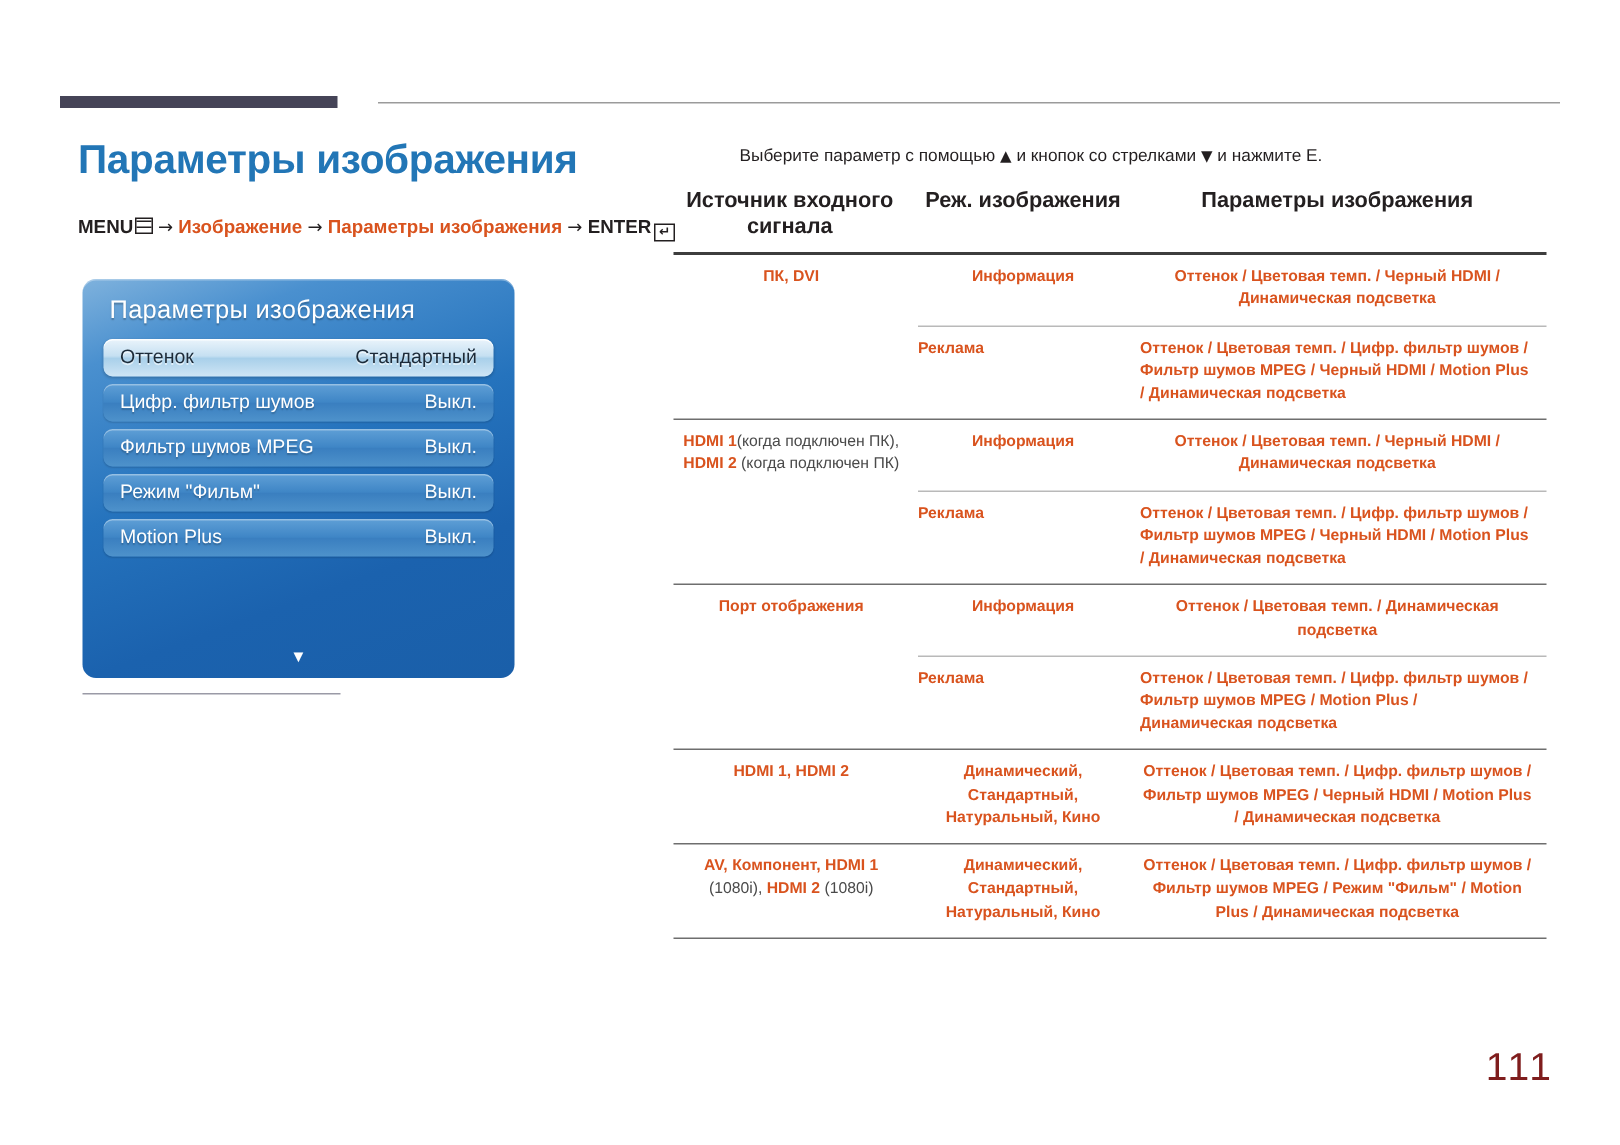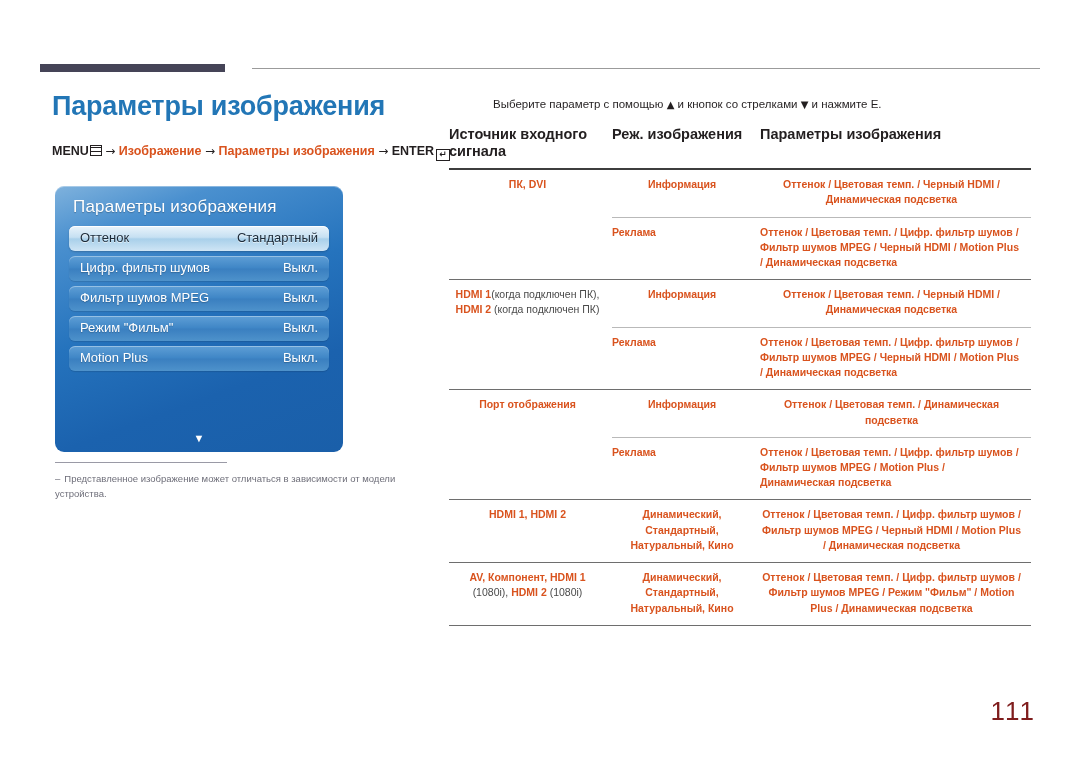--- a/index.html
+++ b/index.html
@@ -86,21 +86,21 @@
     display:inline-block;border:1.3px solid #231f20;width:11px;height:9px;
     position:relative;top:1px;font-size:8px;line-height:8px;text-align:center;
   }
 
   
   #spec-table{margin-top:14px;width:582px;border-collapse:collapse;table-layout:fixed;}
   #spec-table col.c1{width:163px;}
   #spec-table col.c2{width:148px;}
   #spec-table col.c3{width:271px;}
   #spec-table th{
-    text-align:left;vertical-align:top;font-size:14.5px;font-weight:bold;color:#231f20;
+    text-align:center;vertical-align:top;font-size:14.5px;font-weight:bold;color:#231f20;
     padding:0 8px 7px 0;line-height:1.22;
   }
   #spec-table thead tr{border-bottom:2px solid #3d3d3d;}
   #spec-table td{
     vertical-align:top;font-size:10.5px;color:#d9531e;font-weight:bold;
     padding:7px 8px 9px 0;line-height:1.45;
   }
   #spec-table td.src{padding-left:2px;}
   #spec-table td .plain{color:#4a4a4a;font-weight:normal;}
   tr.grp-top td{border-top:1.4px solid #6e6e6e;text-align:center;}
@@ -155,21 +155,20 @@
   </div>
   <div class="osd-row">
     <span class="lbl">Motion Plus</span>
     <span class="val">Выкл.</span>
   </div>
   <div id="osd-scroll">▼</div>
 </div>
 
 <div id="footnote">
   <div class="fn-rule"></div>
-  <div class="fn-text"><span class="fn-dash">‒</span><span>Представленное изображение может отличаться в зависимости от модели устройства.</span></div>
 </div>
 
 <div id="right-col">
   <div class="intro-line">
     <span>Выберите параметр с помощью</span>
     <span class="arrow">▲</span>
     <span>и кнопок со стрелками</span>
     <span class="arrow">▼</span>
     <span>и нажмите Е.</span>
   </div>

